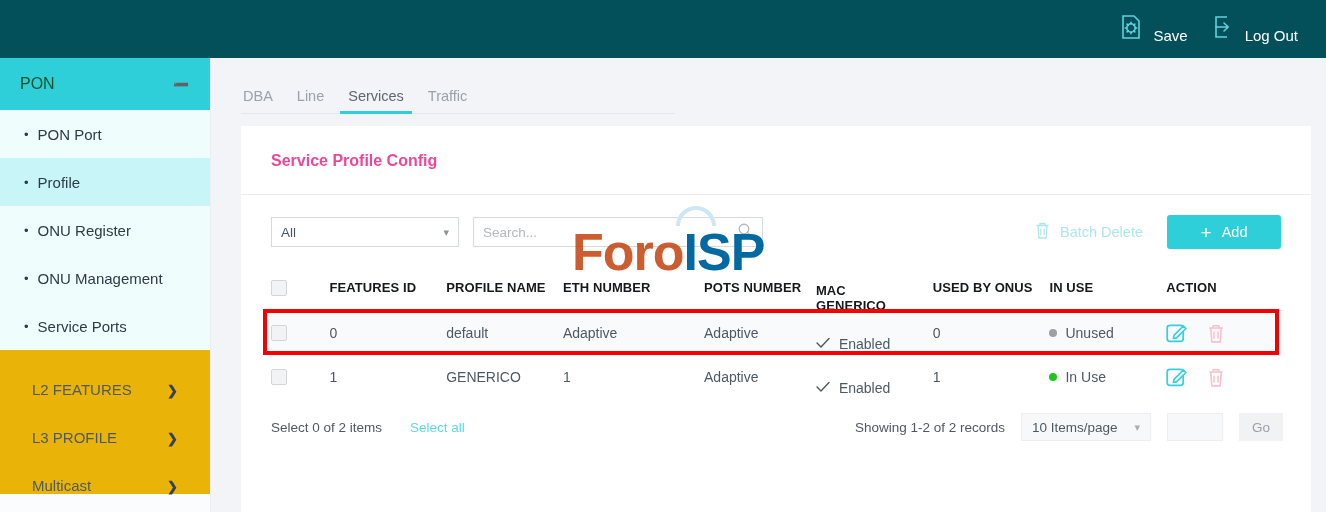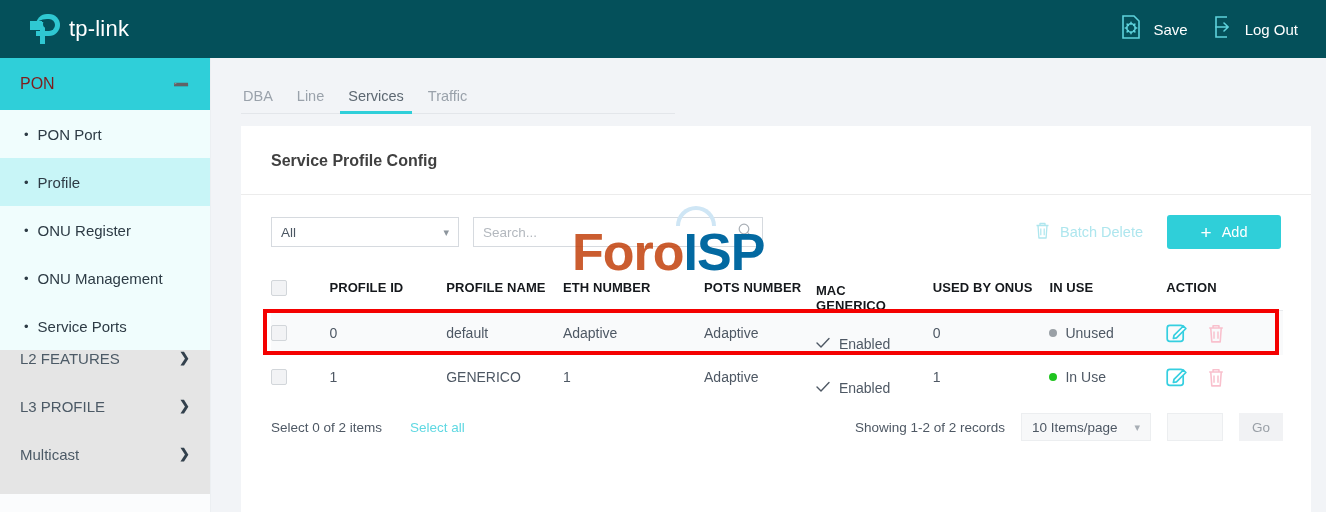--- a/index.html
+++ b/index.html
@@ -28,43 +28,43 @@
     position: absolute; left: 0px; top: 7px; width: 12px; height: 9px; background: #2fc8d2;
   }
   .logo-mark .p-hole {
     position: absolute; left: 13px; top: 6px; width: 8px; height: 8px;
     background: #04505a; border-radius: 50%;
   }
   .logo-text { color: #ffffff; font-size: 22px; letter-spacing: .2px; }
   .topbar-actions {
     margin-left: auto; margin-right: 28px; display: flex; align-items: center; gap: 24px;
   }
-  .tb-action { display: flex; align-items: center; gap: 9px; cursor: pointer; }
+  .tb-action { display: flex; align-items: flex-end; gap: 9px; cursor: pointer; }
   .tb-action .label { color: #ffffff; font-size: 15px; }
   
   .sidebar {
     position: absolute; left: 0; top: 58px; width: 211px; height: 454px;
     background: #fbfcfd; border-right: 1px solid #eceff2;
   }
   .nav-top {
-    height: 52px; background: #2fcfd9; color: #7f1d1d;
+    height: 52px; background: #2fcfd9; color: #14532d;
     display: flex; align-items: center; padding: 0 20px;
     font-size: 16px; cursor: pointer;
   }
   .nav-top .chev { margin-left: auto; font-size: 13px; }
   .submenu { background: #f0fdfd; }
   .sub-item {
     height: 48px; display: flex; align-items: center;
     padding-left: 24px; font-size: 15px; color: #2d3b45; cursor: pointer;
   }
   .sub-item .dot { margin-right: 9px; font-size: 13px; line-height: 1; color: #2d3b45; }
   .sub-item.active { background: #c8f5f7; }
   .group-item {
-    height: 48px; display: flex; align-items: flex-start; padding: 0 20px;
-    font-size: 15px; color: #4c5a66; background: #e5e5e5; cursor: pointer;
+    height: 48px; display: flex; align-items: flex-end; padding: 0 32px;
+    font-size: 15px; color: #4c5a66; background: #eab308; cursor: pointer;
   }
   .group-item .arrow { margin-left: auto; font-size: 13px; font-weight: bold; color: #33414d; }
   
   .main { position: absolute; left: 211px; top: 58px; width: 1115px; height: 454px; }
   .tabs {
     display: flex; align-items: flex-end; gap: 0;
     margin: 20px 0 0 30px; width: 434px;
     border-bottom: 1px solid #e3e6ea; height: 36px;
   }
   .tab {
@@ -75,21 +75,21 @@
   .tab.active { color: #5d6872; }
   .tab.active::after {
     content: ""; position: absolute; left: 4px; right: 4px; bottom: -1px;
     height: 3px; background: #2fcfd9;
   }
   .card {
     position: absolute; left: 30px; top: 68px; width: 1070px; height: 422px;
     background: #ffffff;
   }
   .card-title {
-    font-size: 16px; font-weight: bold; color: #404040;
+    font-size: 16px; font-weight: bold; color: #ec4899;
     padding: 26px 0 0 30px;
   }
   .card-divider { margin-top: 24px; height: 1px; background: #ececec; }
   .toolbar {
     display: flex; align-items: center; padding: 20px 30px 0 30px; position: relative;
   }
   .select-box {
     width: 188px; height: 30px; border: 1px solid #d6dadf; background: #fff;
     display: flex; align-items: center; padding: 0 9px;
     font-size: 13.5px; color: #4b5662; cursor: pointer;
@@ -178,29 +178,20 @@
   .watermark .isp { color: #0369a1; }
   .watermark .arc {
     position: absolute; left: 104px; top: -16px; width: 40px; height: 20px;
     border: 4px solid #cfe6f5; border-bottom: none; border-radius: 22px 22px 0 0;
   }
 </style>
 </head>
 <body>
 
 <div class="topbar">
-  <div class="logo">
-    <div class="logo-mark">
-      <div class="p-outer"></div>
-      <div class="p-stem"></div>
-      <div class="p-notch"></div>
-      <div class="p-hole"></div>
-    </div>
-    <div class="logo-text">tp-link</div>
-  </div>
   <div class="topbar-actions">
     <div class="tb-action">
       <span>
         <svg width="26" height="26" viewBox="0 0 26 26">
           <path d="M5 2 h11 l5 5 v17 h-16 z" fill="none" stroke="#5ed2dc" stroke-width="1.6"></path>
           <circle cx="13" cy="14" r="4.2" fill="none" stroke="#5ed2dc" stroke-width="1.6"></circle>
           <path d="M13 8.2 v1.8 M13 18 v1.8 M7.2 14 h1.8 M17 14 h1.8
                    M9.1 10.1 l1.3 1.3 M15.6 16.6 l1.3 1.3
                    M16.9 10.1 l-1.3 1.3 M10.4 16.6 l-1.3 1.3" stroke="#5ed2dc" stroke-width="1.5" stroke-linecap="round"></path>
         </svg>
@@ -300,21 +291,21 @@
         <span class="plus">+</span>
         <span>Add</span>
       </div>
     </div>
 
     <div class="table">
       <div class="thead">
         <div class="c-check">
           <span class="chk"></span>
         </div>
-        <div class="c-id">PROFILE ID</div>
+        <div class="c-id">FEATURES ID</div>
         <div class="c-name">PROFILE NAME</div>
         <div class="c-eth">ETH NUMBER</div>
         <div class="c-pots">POTS NUMBER</div>
         <div class="c-mac">
           <div class="mac-two-line">
             <div>MAC</div>
             <div>GENERICO</div>
           </div>
         </div>
         <div class="c-used">USED BY ONUS</div>

